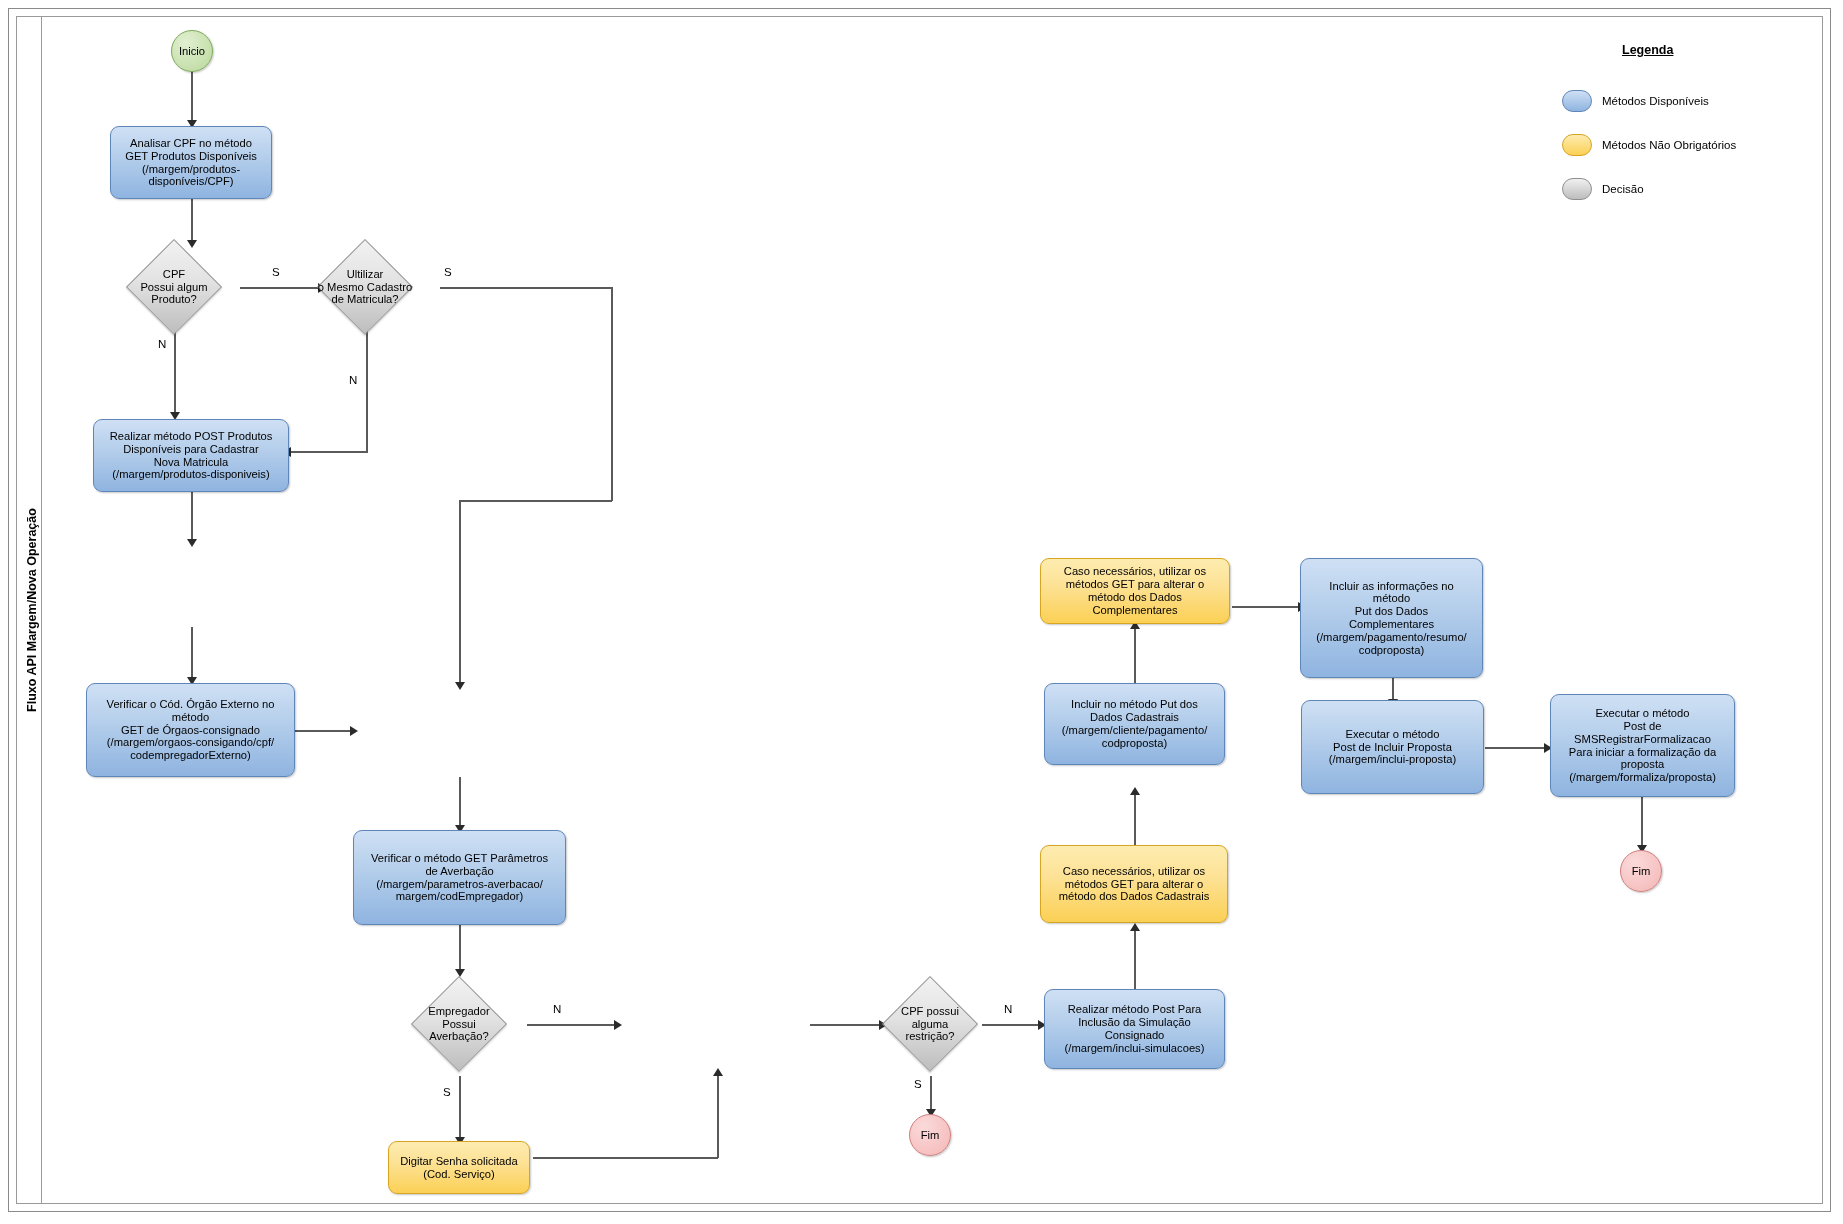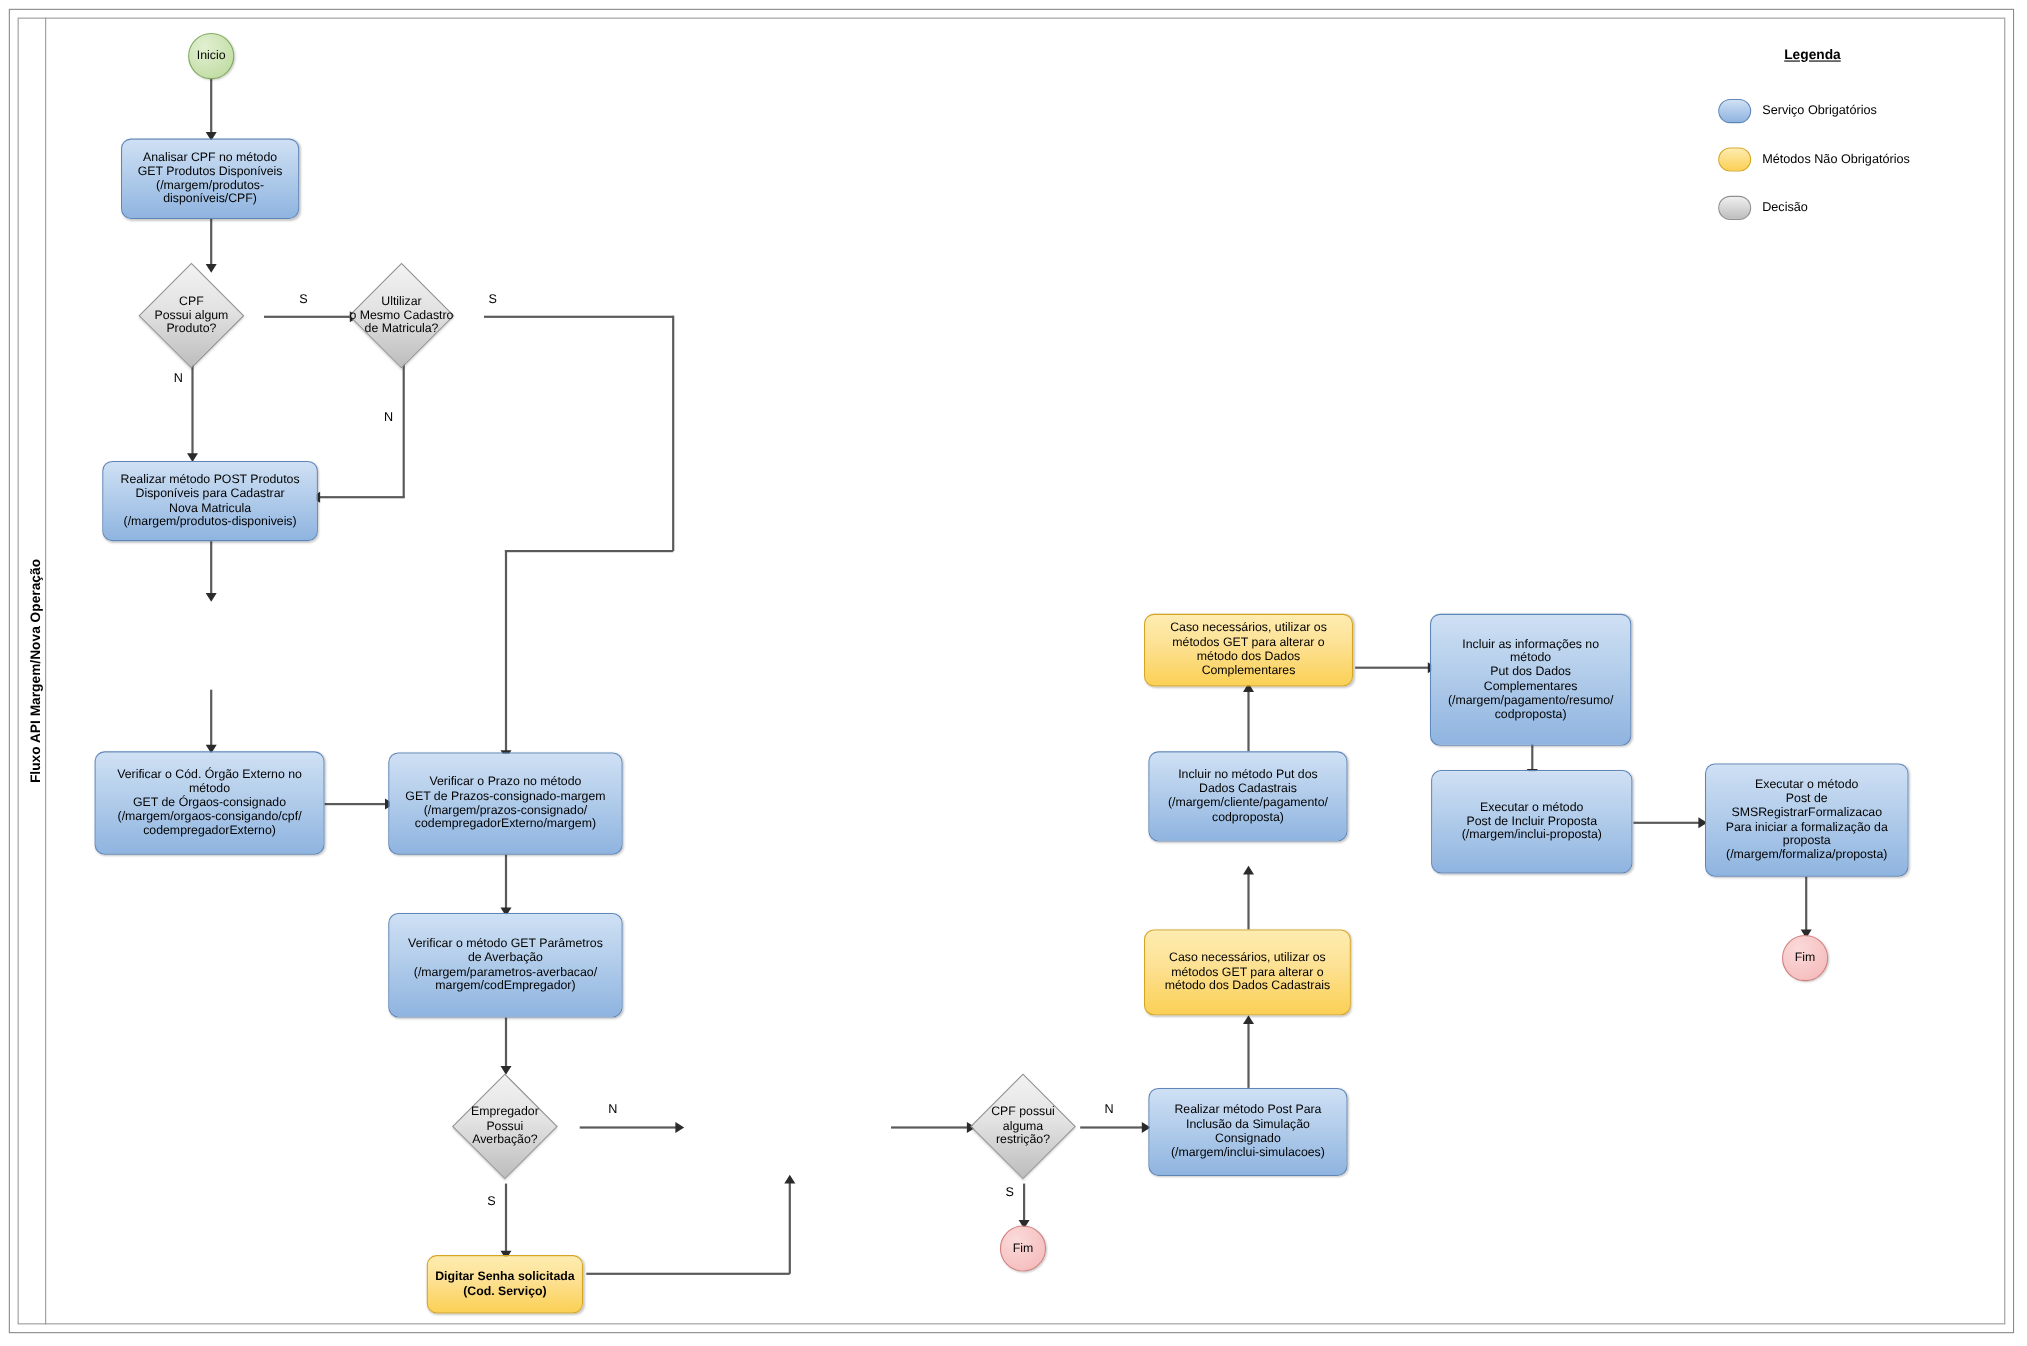--- a/index.html
+++ b/index.html
@@ -82,21 +82,21 @@
   <div class="pool-outer"></div>
   <div class="pool-inner"></div>
   <div class="pool-lane-label">
     <span>Fluxo API Margem/Nova Operação</span>
   </div>
 
   <div class="legend">
     <div class="legend-title" style="left:1622px;top:43px;">Legenda</div>
     <div class="lg-row" style="left:1562px;top:90px;">
       <div class="lg-dot blue"></div>
-      <div class="lg-txt">Serviço Obrigatórios</div>
+      <div class="lg-txt">Métodos Disponíveis</div>
     </div>
     <div class="lg-row" style="left:1562px;top:134px;">
       <div class="lg-dot yellow"></div>
       <div class="lg-txt">Métodos Não Obrigatórios</div>
     </div>
     <div class="lg-row" style="left:1562px;top:178px;">
       <div class="lg-dot grey"></div>
       <div class="lg-txt">Decisão</div>
     </div>
   </div>
@@ -214,38 +214,34 @@
 Nova Matricula
 (/margem/produtos-disponiveis)</div>
 
 
   <div class="node proc" style="left:86px;top:683px;width:209px;height:94px;white-space:pre-line;">Verificar o Cód. Órgão Externo no
 método
 GET de Órgaos-consignado
 (/margem/orgaos-consigando/cpf/
 codempregadorExterno)</div>
 
-  <div class="node proc" style="left:353px;top:684px;width:213px;height:93px;white-space:pre-line;">Verificar o Prazo no método
-GET de Prazos-consignado-margem
-(/margem/prazos-consignado/
-codempregadorExterno/margem)</div>
 
   <div class="node proc" style="left:353px;top:830px;width:213px;height:95px;white-space:pre-line;">Verificar o método GET Parâmetros
 de Averbação
 (/margem/parametros-averbacao/
 margem/codEmpregador)</div>
 
   <div class="dec-wrap" style="left:425px;top:990px;width:68px;height:68px;">
     <div class="dec-shape"></div>
     <div class="dec-txt" style="white-space:pre-line;">Empregador
 Possui
 Averbação?</div>
   </div>
 
-  <div class="node opt" style="left:388px;top:1141px;width:142px;height:53px;white-space:pre-line;font-weight:bold;">Digitar Senha solicitada
+  <div class="node opt" style="left:388px;top:1141px;width:142px;height:53px;white-space:pre-line;">Digitar Senha solicitada
 (Cod. Serviço)</div>
 
 
   <div class="dec-wrap" style="left:896px;top:990px;width:68px;height:68px;">
     <div class="dec-shape"></div>
     <div class="dec-txt" style="white-space:pre-line;">CPF possui
 alguma
 restrição?</div>
   </div>
 

